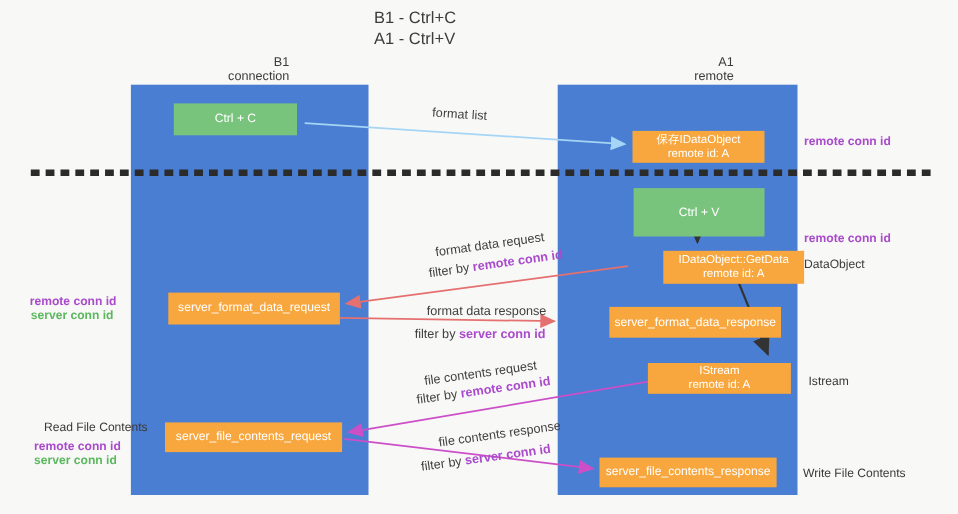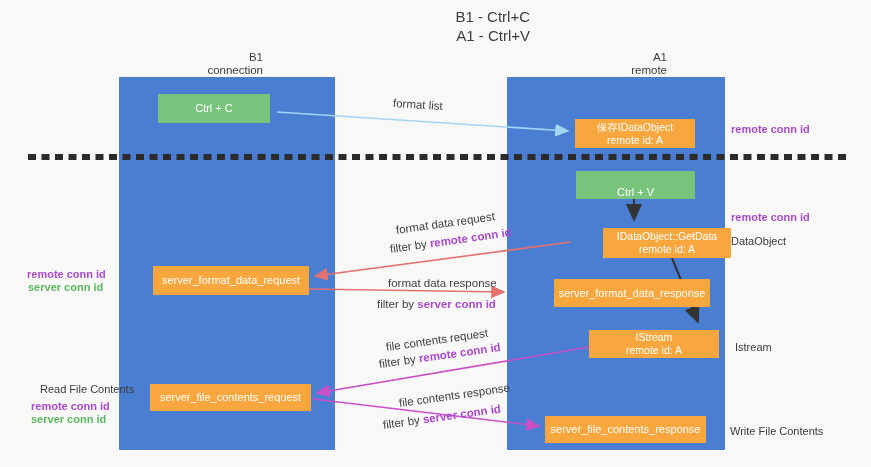--- a/index.html
+++ b/index.html
@@ -3,21 +3,21 @@
 <meta charset="utf-8">
 <style>
   * { margin:0; padding:0; box-sizing:border-box; }
   body { background:#e9e9e9; font-family:"Liberation Sans", sans-serif; }
   .canvas {
     position:relative; width:871px; height:467px; background:#f8f8f7;
     overflow:hidden; font-family:"Liberation Sans", sans-serif;
   }
   .abs { position:absolute; }
   .title {
-    left:340px; top:7px; width:190px; text-align:right;
+    left:340px; top:7px; width:190px; text-align:left;
     font-size:15px; line-height:19px; color:#3c3c3c;
   }
   .col-header {
     width:100px; text-align:right; font-size:11.5px; line-height:13px; color:#3c3c3c;
   }
   .column { background:#4a7ed2; }
   .col-left  { left:119px; top:77px; width:216px; height:373px; }
   .col-right { left:507px; top:77px; width:218px; height:373px; }
   .box {
     display:flex; align-items:center; justify-content:center; flex-direction:column;
@@ -82,21 +82,21 @@
 
   <div class="abs box green" style="left:158px; top:94px; width:112px; height:29px;">
     <div>Ctrl + C</div>
   </div>
 
   <div class="abs box orange" style="left:575px; top:119px; width:120px; height:29px;">
     <div class="l2">保存IDataObject</div>
     <div class="l2">remote id: A</div>
   </div>
 
-  <div class="abs box green" style="left:576px; top:171px; width:119px; height:28px;justify-content:flex-end;">
+  <div class="abs box green" style="left:576px; top:171px; width:119px; height:44px;">
     <div>Ctrl + V</div>
   </div>
 
   <div class="abs box orange" style="left:571px; top:228px; width:128px; height:30px;margin-left:32px;">
     <div class="l2">IDataObject::GetData</div>
     <div class="l2">remote id: A</div>
   </div>
 
   <div class="abs box orange" style="left:153px; top:266px; width:156px; height:29px;">
     <div>server_format_data_request</div>

